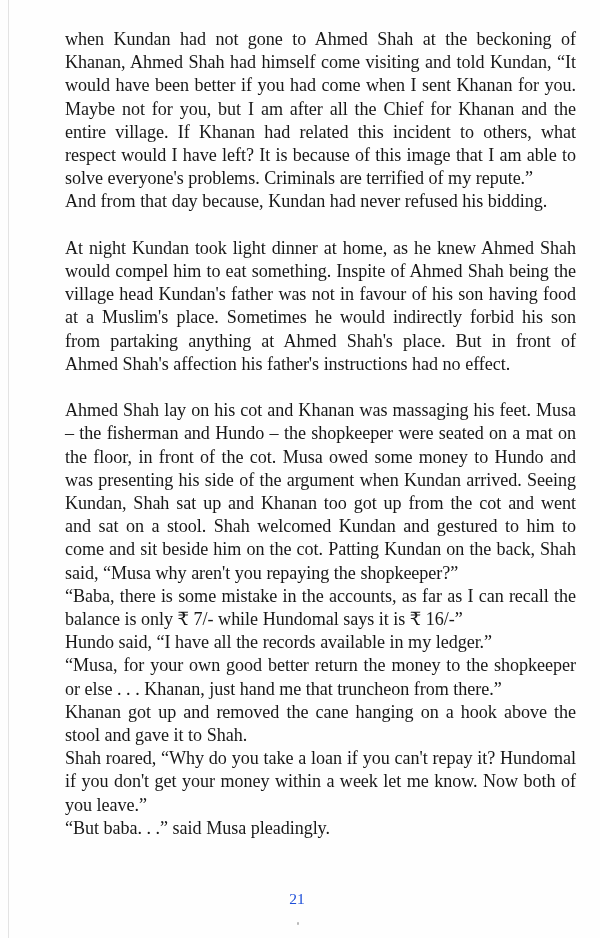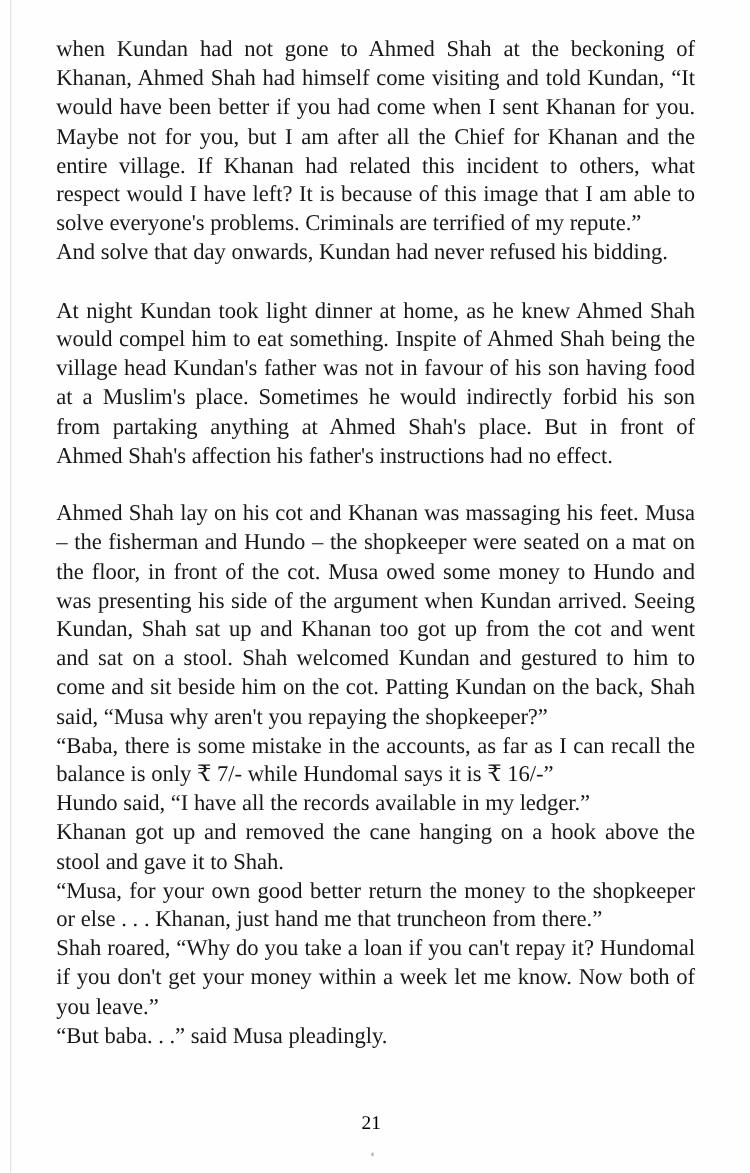--- a/index.html
+++ b/index.html
@@ -21,21 +21,21 @@
     position: absolute;
     left: 8px;
     top: 0;
     width: 1px;
     height: 938px;
     background: #e3e3e3;
   }
 
   .page {
     position: absolute;
-    left: 45px;
+    left: 65px;
     top: 28px;
     width: 511px;
     height: 860px;
   }
 
   .para {
     margin: 0;
     text-align: justify;
     text-justify: inter-word;
     font-size: 18.1px;
@@ -56,21 +56,21 @@
   }
 
   .folio {
     position: absolute;
     left: 0;
     top: 890px;
     width: 600px;
     text-align: center;
     font-size: 15.5px;
     line-height: 18px;
-    color: #000000;
+    color: #1d4ed8;
   }
   .folio .num {
     position: relative;
     left: -3px;
   }
 
   
   .speck {
     position: absolute;
     left: 297px;
@@ -83,33 +83,33 @@
 </style>
 </head>
 <body>
 
 <div class="scan-edge-left"></div>
 
 <div class="page">
 
   <p class="para">when Kundan had not gone to Ahmed Shah at the beckoning of Khanan, Ahmed Shah had himself come visiting and told Kundan, “It would have been better if you had come when I sent Khanan for you. Maybe not for you, but I am after all the Chief for Khanan and the entire village. If Khanan had related this incident to others, what respect would I have left? It is because of this image that I am able to solve everyone's problems. Criminals are terrified of my repute.”</p>
 
-  <p class="para">And solve that day onwards, Kundan had never refused his bidding.</p>
+  <p class="para">And from that day because, Kundan had never refused his bidding.</p>
 
   <p class="para gap">At night Kundan took light dinner at home, as he knew Ahmed Shah would compel him to eat something. Inspite of Ahmed Shah being the village head Kundan's father was not in favour of his son having food at a Muslim's place. Sometimes he would indirectly forbid his son from partaking anything at Ahmed Shah's place. But in front of Ahmed Shah's affection his father's instructions had no effect.</p>
 
   <p class="para gap">Ahmed Shah lay on his cot and Khanan was massaging his feet. Musa – the fisherman and Hundo – the shopkeeper were seated on a mat on the floor, in front of the cot. Musa owed some money to Hundo and was presenting his side of the argument when Kundan arrived. Seeing Kundan, Shah sat up and Khanan too got up from the cot and went and sat on a stool. Shah welcomed Kundan and gestured to him to come and sit beside him on the cot. Patting Kundan on the back, Shah said, “Musa why aren't you repaying the shopkeeper?”</p>
 
   <p class="para">“Baba, there is some mistake in the accounts, as far as I can recall the balance is only ₹ 7/- while Hundomal says it is ₹ 16/-”</p>
 
   <p class="para">Hundo said, “I have all the records available in my ledger.”</p>
 
+  <p class="para">“Musa, for your own good better return the money to the shopkeeper or else . . . Khanan, just hand me that truncheon from there.”</p>
+
   <p class="para">Khanan got up and removed the cane hanging on a hook above the stool and gave it to Shah.</p>
-
-  <p class="para">“Musa, for your own good better return the money to the shopkeeper or else . . . Khanan, just hand me that truncheon from there.”</p>
 
   <p class="para">Shah roared, “Why do you take a loan if you can't repay it? Hundomal if you don't get your money within a week let me know. Now both of you leave.”</p>
 
   <p class="para">“But baba. . .” said Musa pleadingly.</p>
 
 </div>
 
 <div class="folio">
   <span class="num">21</span>
 </div>

